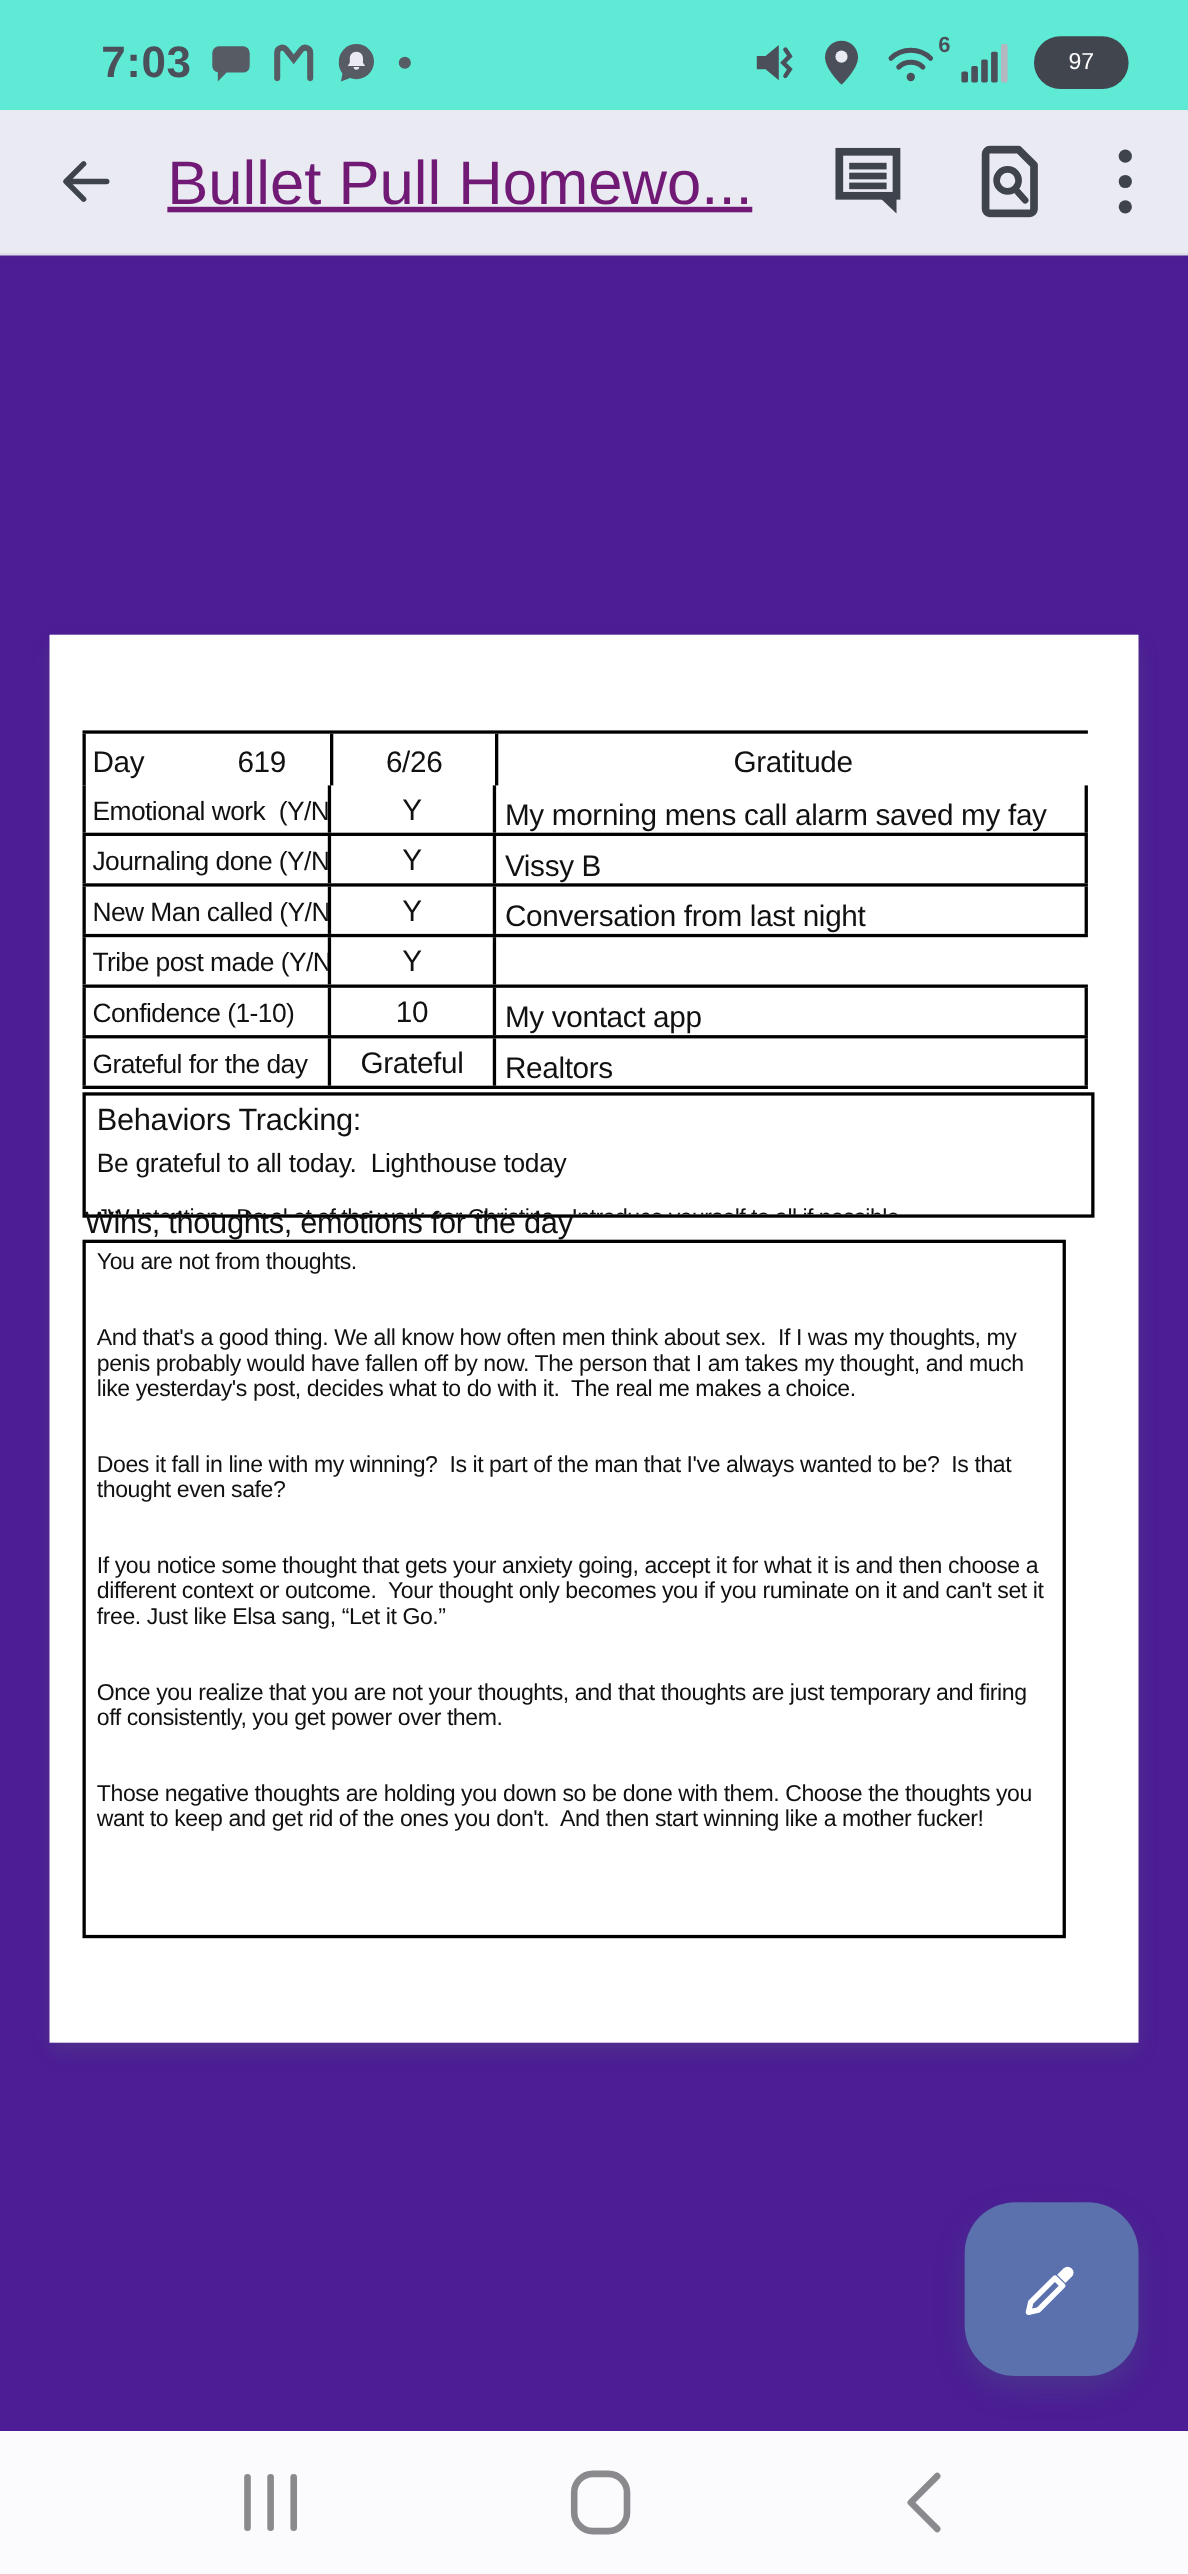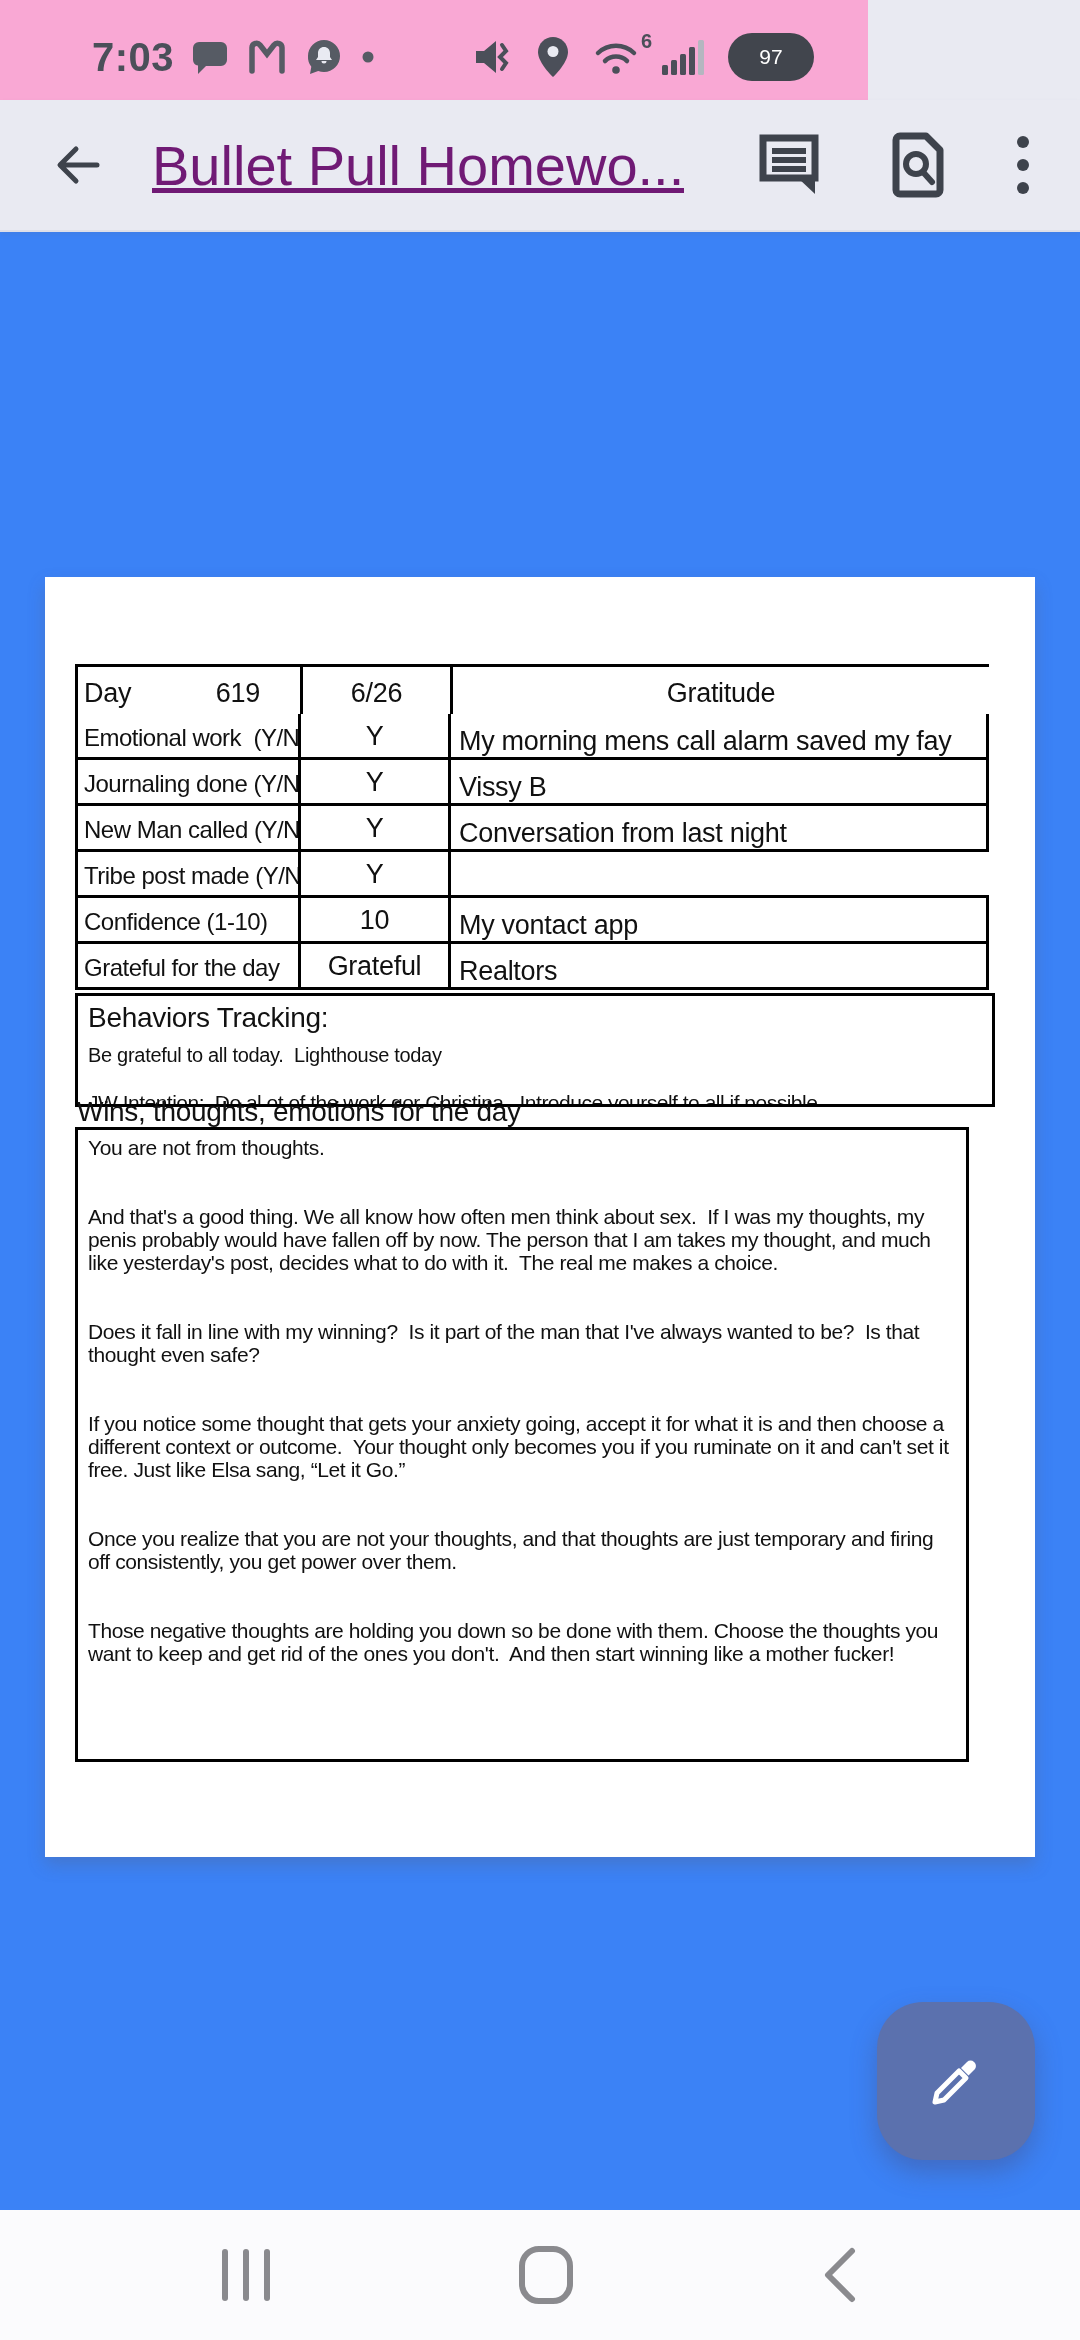--- a/index.html
+++ b/index.html
@@ -3,23 +3,23 @@
 <meta charset="utf-8">
 <style>
   html,body{margin:0;padding:0;background:#c9cad2;}
   .screen{
     position:relative;width:1080px;height:2340px;overflow:hidden;
     background:#e9eaf2;font-family:"Liberation Sans",sans-serif;
     -webkit-font-smoothing:antialiased;
   }
   
   .status-bar{
-    position:absolute;top:0;left:0;width:868px;height:100px;
+    position:absolute;top:0;left:0;width:1080px;height:100px;
     display:flex;align-items:center;justify-content:space-between;
-    padding:14px 54px 0 92px;box-sizing:border-box;background:#f9a8d4;
+    padding:14px 54px 0 92px;box-sizing:border-box;background:#5eead4;
   }
   .sb-left,.sb-right{display:flex;align-items:center;}
   .sb-left{gap:16px;}
   .sb-right{gap:20px;}
   .sb-time{font-size:40px;font-weight:bold;color:#4b4f59;letter-spacing:.5px;}
   .sb-icon{display:block;}
   .battery-pill{
     min-width:86px;height:48px;border-radius:26px;background:#41454d;
     color:#ffffff;font-size:21px;font-weight:normal;display:flex;
     align-items:center;justify-content:center;padding:0 6px;box-sizing:border-box;
@@ -35,21 +35,21 @@
   }
   .ab-title{
     font-size:56px;color:#701a75;margin-left:46px;white-space:nowrap;
     overflow:hidden;max-width:560px;text-decoration:underline;
   }
   .ab-actions{display:flex;align-items:center;gap:70px;margin-left:auto;}
   .icon-btn{background:none;border:none;padding:0;cursor:pointer;display:flex;}
   
   .content{
     position:absolute;top:232px;left:0;width:1080px;height:1978px;
-    background:#3b82f6;overflow:hidden;
+    background:#4c1d95;overflow:hidden;
   }
   .page{
     position:absolute;left:45px;top:345px;width:990px;height:1280px;
     background:#ffffff;box-shadow:0 8px 16px rgba(90,92,120,.30);
   }
   .doc{color:#111;}
   .pre{white-space:pre-wrap;}
   .nowrap{white-space:pre;overflow:hidden;}
   
   .doc-table{position:absolute;left:30px;top:87px;width:914px;font-size:27px;letter-spacing:-.3px;}
@@ -78,21 +78,21 @@
   .t-row .c3{
     flex:1;border-right:3px solid #000;
     display:flex;align-items:flex-end;padding:0 4px 0 8px;
   }
   
   .behaviors{
     position:absolute;left:30px;top:416px;width:894px;height:96px;
     border:3px solid #000;padding:6px 10px;overflow:hidden;
   }
   .bh-title{font-size:28px;letter-spacing:-.3px;}
-  .bh-line1{font-size:20px;letter-spacing:-.3px;margin-top:10px;}
+  .bh-line1{font-size:24px;letter-spacing:-.3px;margin-top:10px;}
   .bh-line2{font-size:21px;letter-spacing:-.5px;margin-top:24px;}
   
   .wins{position:absolute;left:32px;top:519px;font-size:28px;letter-spacing:-.3px;}
   
   .big-box{
     position:absolute;left:30px;top:550px;width:894px;height:635px;
     border:3px solid #000;padding:6px 10px;overflow:hidden;box-sizing:border-box;
   }
   .big-box p{
     margin:0 0 46px 0;font-size:21px;line-height:23px;letter-spacing:-.4px;

